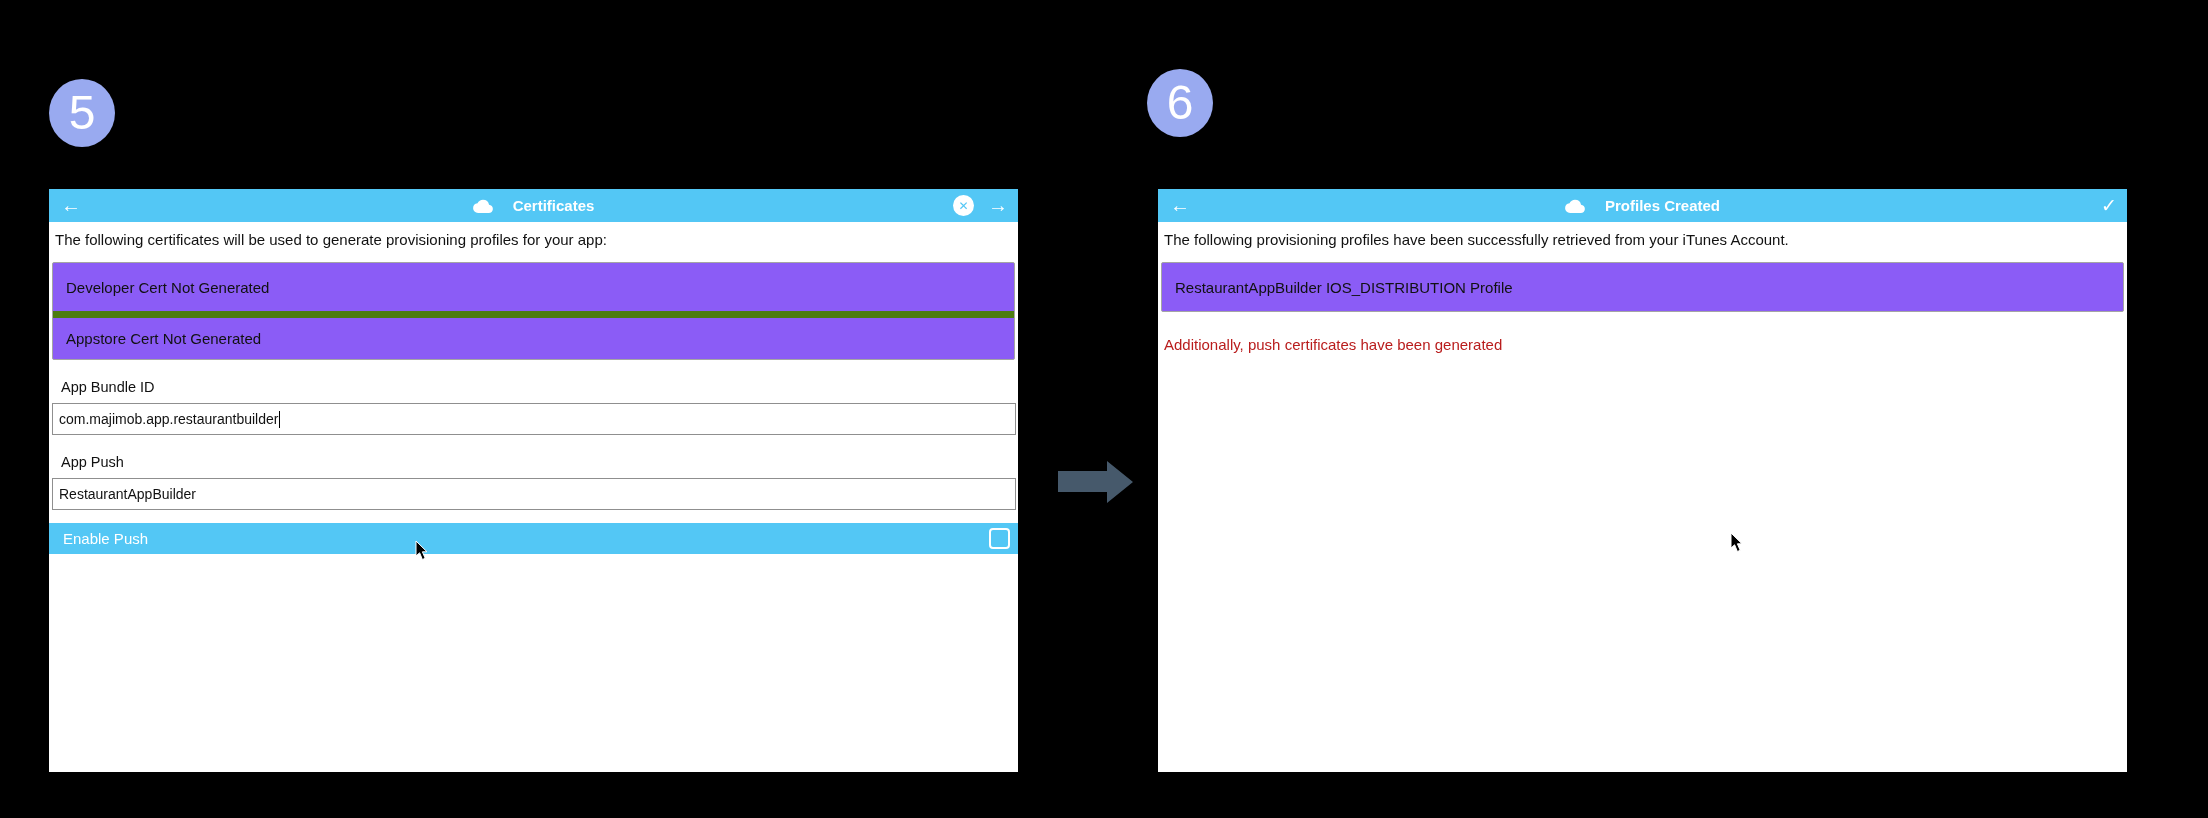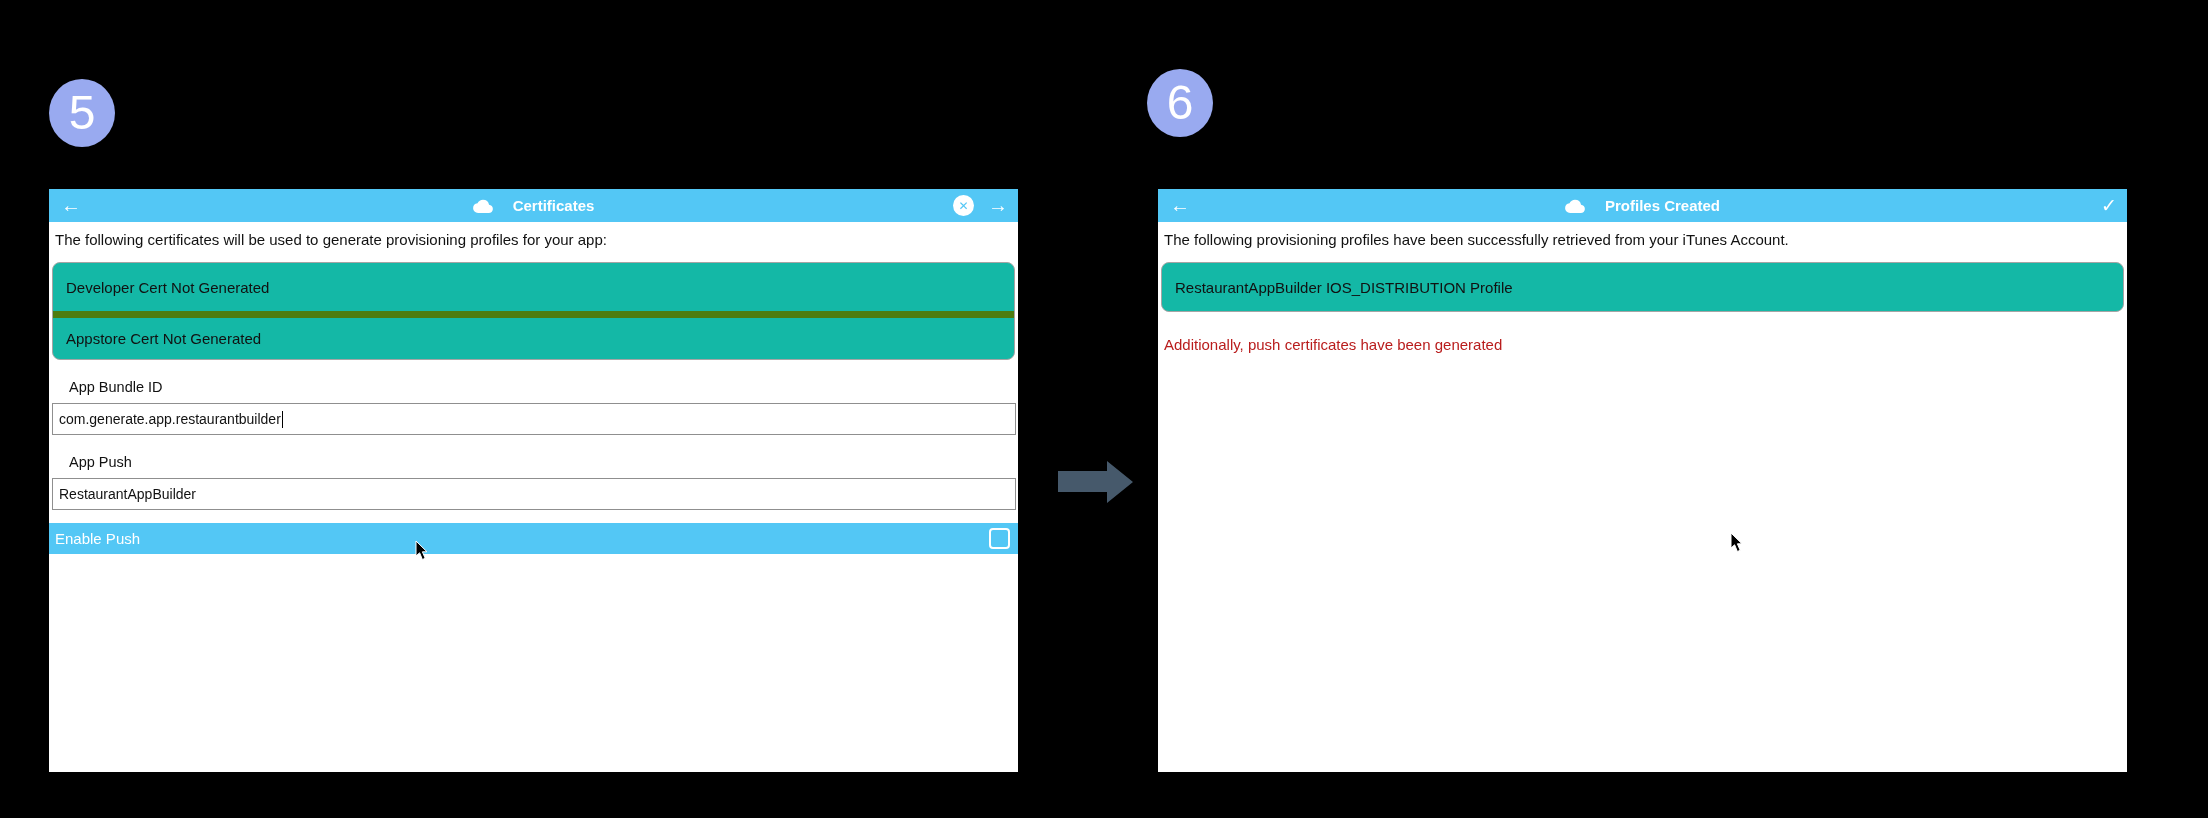--- a/index.html
+++ b/index.html
@@ -62,35 +62,35 @@
   .cloud-icon { width: 20px; height: 14px; display: block; }
 
   .intro {
     margin: 9px 6px 0 6px;
     font-size: 15px;
     color: #111;
   }
   .list-group {
     margin: 14px 3px 0 3px;
     border: 1px solid #A5A5A5;
-    border-radius: 8px;
-    background: #14b8a6;
+    border-radius: 2px;
+    background: #8b5cf6;
     overflow: hidden;
   }
   .list-row {
     height: 48px;
     display: flex; align-items: center;
     padding-left: 13px;
     font-size: 15px;
     color: #111;
   }
   .list-row + .list-row { border-top: 7px solid #4d7c0f; }
 
   .field-label {
-    margin: 19px 6px 0 20px;
+    margin: 19px 6px 0 12px;
     font-size: 14.5px;
     color: #111;
   }
   .text-input {
     margin: 8px 2px 0 3px;
     height: 32px;
     border: 1px solid #8f8f8f;
     background: #fff;
     display: flex; align-items: center;
     padding-left: 6px;
@@ -101,21 +101,21 @@
     display: inline-block;
     width: 1px; height: 17px;
     background: #000;
     margin-left: 1px;
   }
   .push-row {
     margin-top: 13px;
     height: 31px;
     background: #53C7F5;
     display: flex; align-items: center;
-    padding-left: 6px;
+    padding-left: 14px;
     position: relative;
     color: #fff;
     font-size: 15px;
   }
   .push-checkbox {
     position: absolute;
     right: 8px; top: 5px;
     width: 21px; height: 21px;
     border: 2px solid #fff;
     border-radius: 4px;
@@ -156,21 +156,21 @@
 
   <div class="intro">The following certificates will be used to generate provisioning profiles for your app:</div>
 
   <div class="list-group">
     <div class="list-row">Developer Cert Not Generated</div>
     <div class="list-row">Appstore Cert Not Generated</div>
   </div>
 
   <div class="field-label">App Bundle ID</div>
   <div class="text-input">
-    <span>com.generate.app.restaurantbuilder</span>
+    <span>com.majimob.app.restaurantbuilder</span>
       <span class="caret"></span>
   </div>
 
   <div class="field-label">App Push</div>
   <div class="text-input">
     <span>RestaurantAppBuilder</span>
   </div>
 
   <div class="push-row">
     <span>Enable Push</span>

